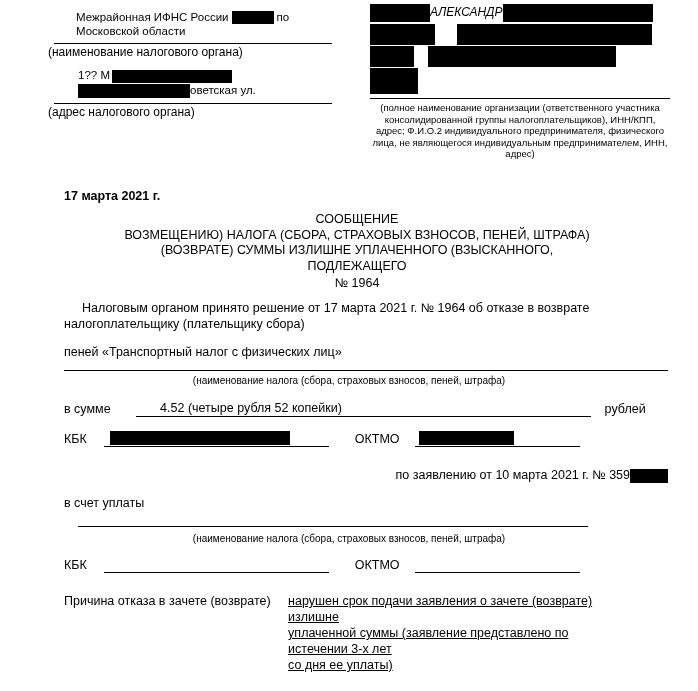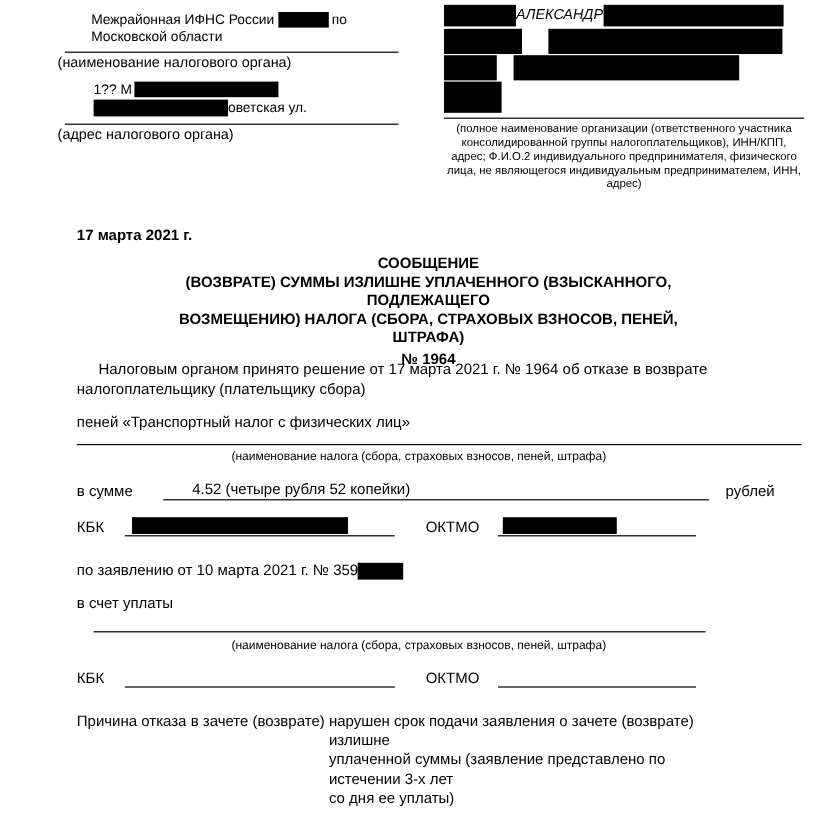--- a/index.html
+++ b/index.html
@@ -91,21 +91,21 @@
     font-weight: bold;
   }
 
   
   .title-block {
     position: absolute;
     left: 122px;
     top: 212px;
     width: 470px;
     text-align: center;
-    font-weight: bold;
+    font-weight: normal;
     font-size: 12.5px;
     line-height: 15.5px;
   }
 
   
   .body {
     position: absolute;
     left: 0;
     top: 300px;
     width: 698px;
@@ -182,22 +182,22 @@
       <div class="rr"></div>
       <div class="cap">(полное наименование организации (ответственного участника консолидированной группы налогоплательщиков), ИНН/КПП, адрес; Ф.И.О.2 индивидуального предпринимателя, физического лица, не являющегося индивидуальным предпринимателем, ИНН, адрес)</div>
     </div>
 
   </div>
 
   <div class="docdate">17 марта 2021 г.</div>
 
   <div class="title-block">
     <div>СООБЩЕНИЕ</div>
+    <div>ВОЗМЕЩЕНИЮ) НАЛОГА (СБОРА, СТРАХОВЫХ ВЗНОСОВ, ПЕНЕЙ, ШТРАФА)</div>
     <div>(ВОЗВРАТЕ) СУММЫ ИЗЛИШНЕ УПЛАЧЕННОГО (ВЗЫСКАННОГО, ПОДЛЕЖАЩЕГО</div>
-    <div>ВОЗМЕЩЕНИЮ) НАЛОГА (СБОРА, СТРАХОВЫХ ВЗНОСОВ, ПЕНЕЙ, ШТРАФА)</div>
     <div style="margin-top:2px;">№ 1964</div>
   </div>
 
   <div class="body">
 
     <div class="para indent">Налоговым органом принято решение от 17 марта 2021 г. № 1964 об отказе в возврате</div>
     <div class="para">налогоплательщику (плательщику сбора)</div>
 
     <div class="para" style="margin-top:12px;">пеней «Транспортный налог с физических лиц»</div>
 
@@ -216,41 +216,41 @@
       <span class="lbl">КБК</span>
       <span class="line" style="width:225px;margin-left:14px;position:relative;">
         <span class="redact" style="position:absolute;left:6px;top:-1px;width:180px;height:14px;"></span>
       </span>
       <span class="lbl" style="margin-left:22px;">ОКТМО</span>
       <span class="line" style="width:165px;margin-left:12px;position:relative;">
         <span class="redact" style="position:absolute;left:4px;top:-1px;width:95px;height:14px;"></span>
       </span>
     </div>
 
-    <div class="row" style="margin-top:20px;">
+    <div class="row" style="margin-top:20px;text-align:right;">
       <span class="lbl">по заявлению от 10 марта 2021 г. № 359</span><span class="redact" style="width:38px;height:14px;"></span>
     </div>
 
     <div class="row" style="margin-top:12px;">
       <span class="lbl">в счет уплаты</span>
       <span class="line" style="width:510px;margin-left:14px;"></span>
     </div>
 
     <div class="small-caption" style="margin-top:4px;">(наименование налога (сбора, страховых взносов, пеней, штрафа)</div>
 
     <div class="row" style="margin-top:10px;">
       <span class="lbl">КБК</span>
       <span class="line" style="width:225px;margin-left:14px;"></span>
       <span class="lbl" style="margin-left:22px;">ОКТМО</span>
       <span class="line" style="width:165px;margin-left:12px;"></span>
     </div>
 
     <div class="row" style="margin-top:20px;">
       <span class="lbl" style="vertical-align:top;">Причина отказа в зачете (возврате)</span>
-      <span style="display:inline-block;vertical-align:top;width:330px;">
+      <span style="display:inline-block;vertical-align:top;width:330px;margin-left:14px;text-decoration:underline;">
         <span style="display:block;">нарушен срок подачи заявления о зачете (возврате) излишне</span>
         <span style="display:block;">уплаченной суммы (заявление представлено по истечении 3-х лет</span>
         <span style="display:block;">со дня ее уплаты)</span>
       </span>
     </div>
 
   </div>
 
 </div>
 

